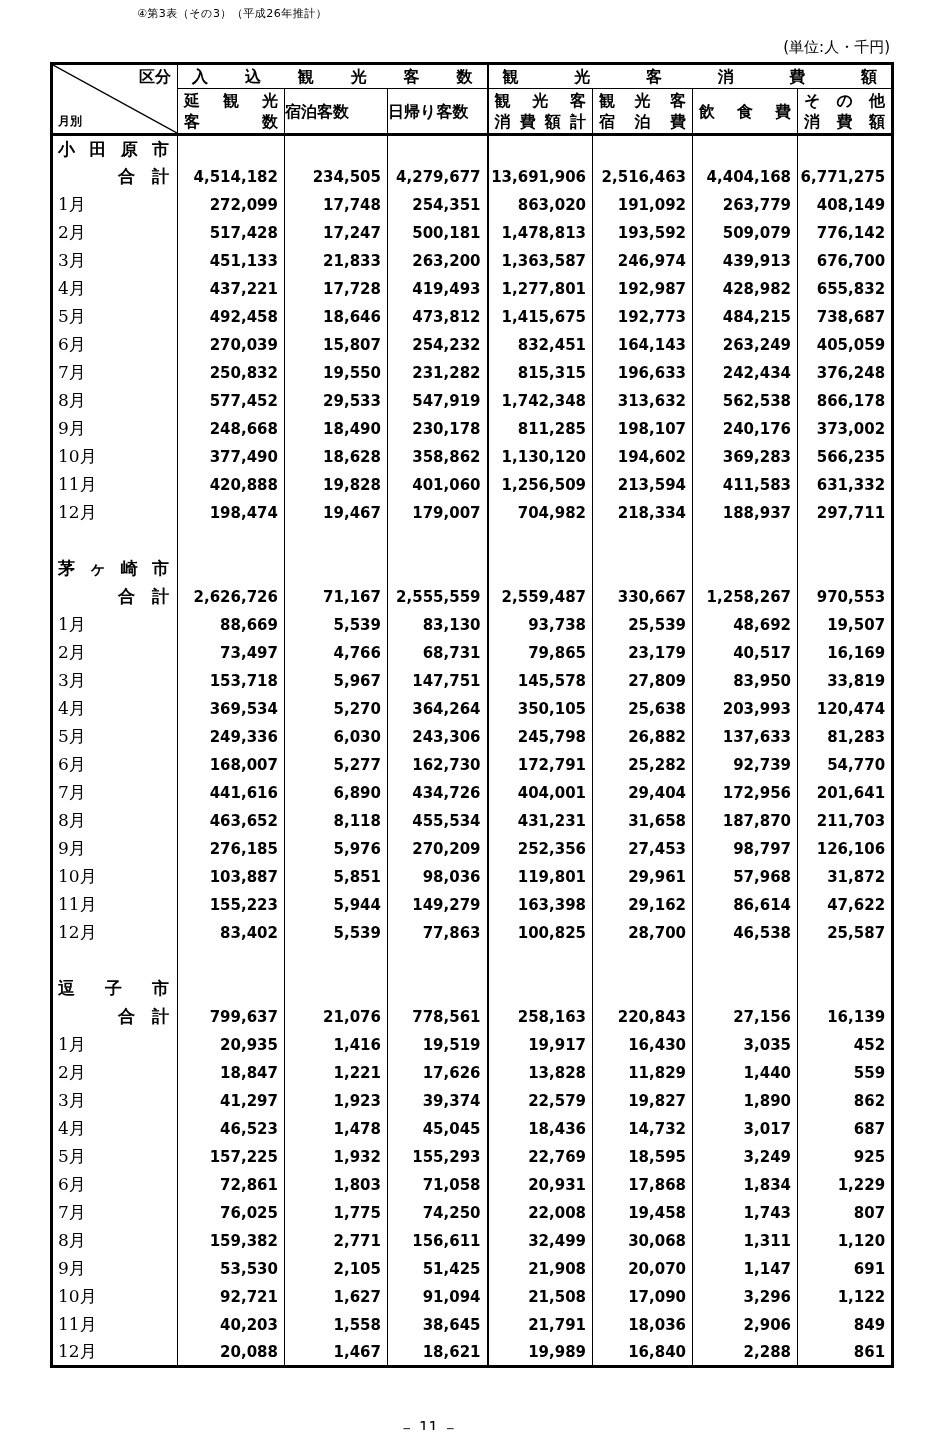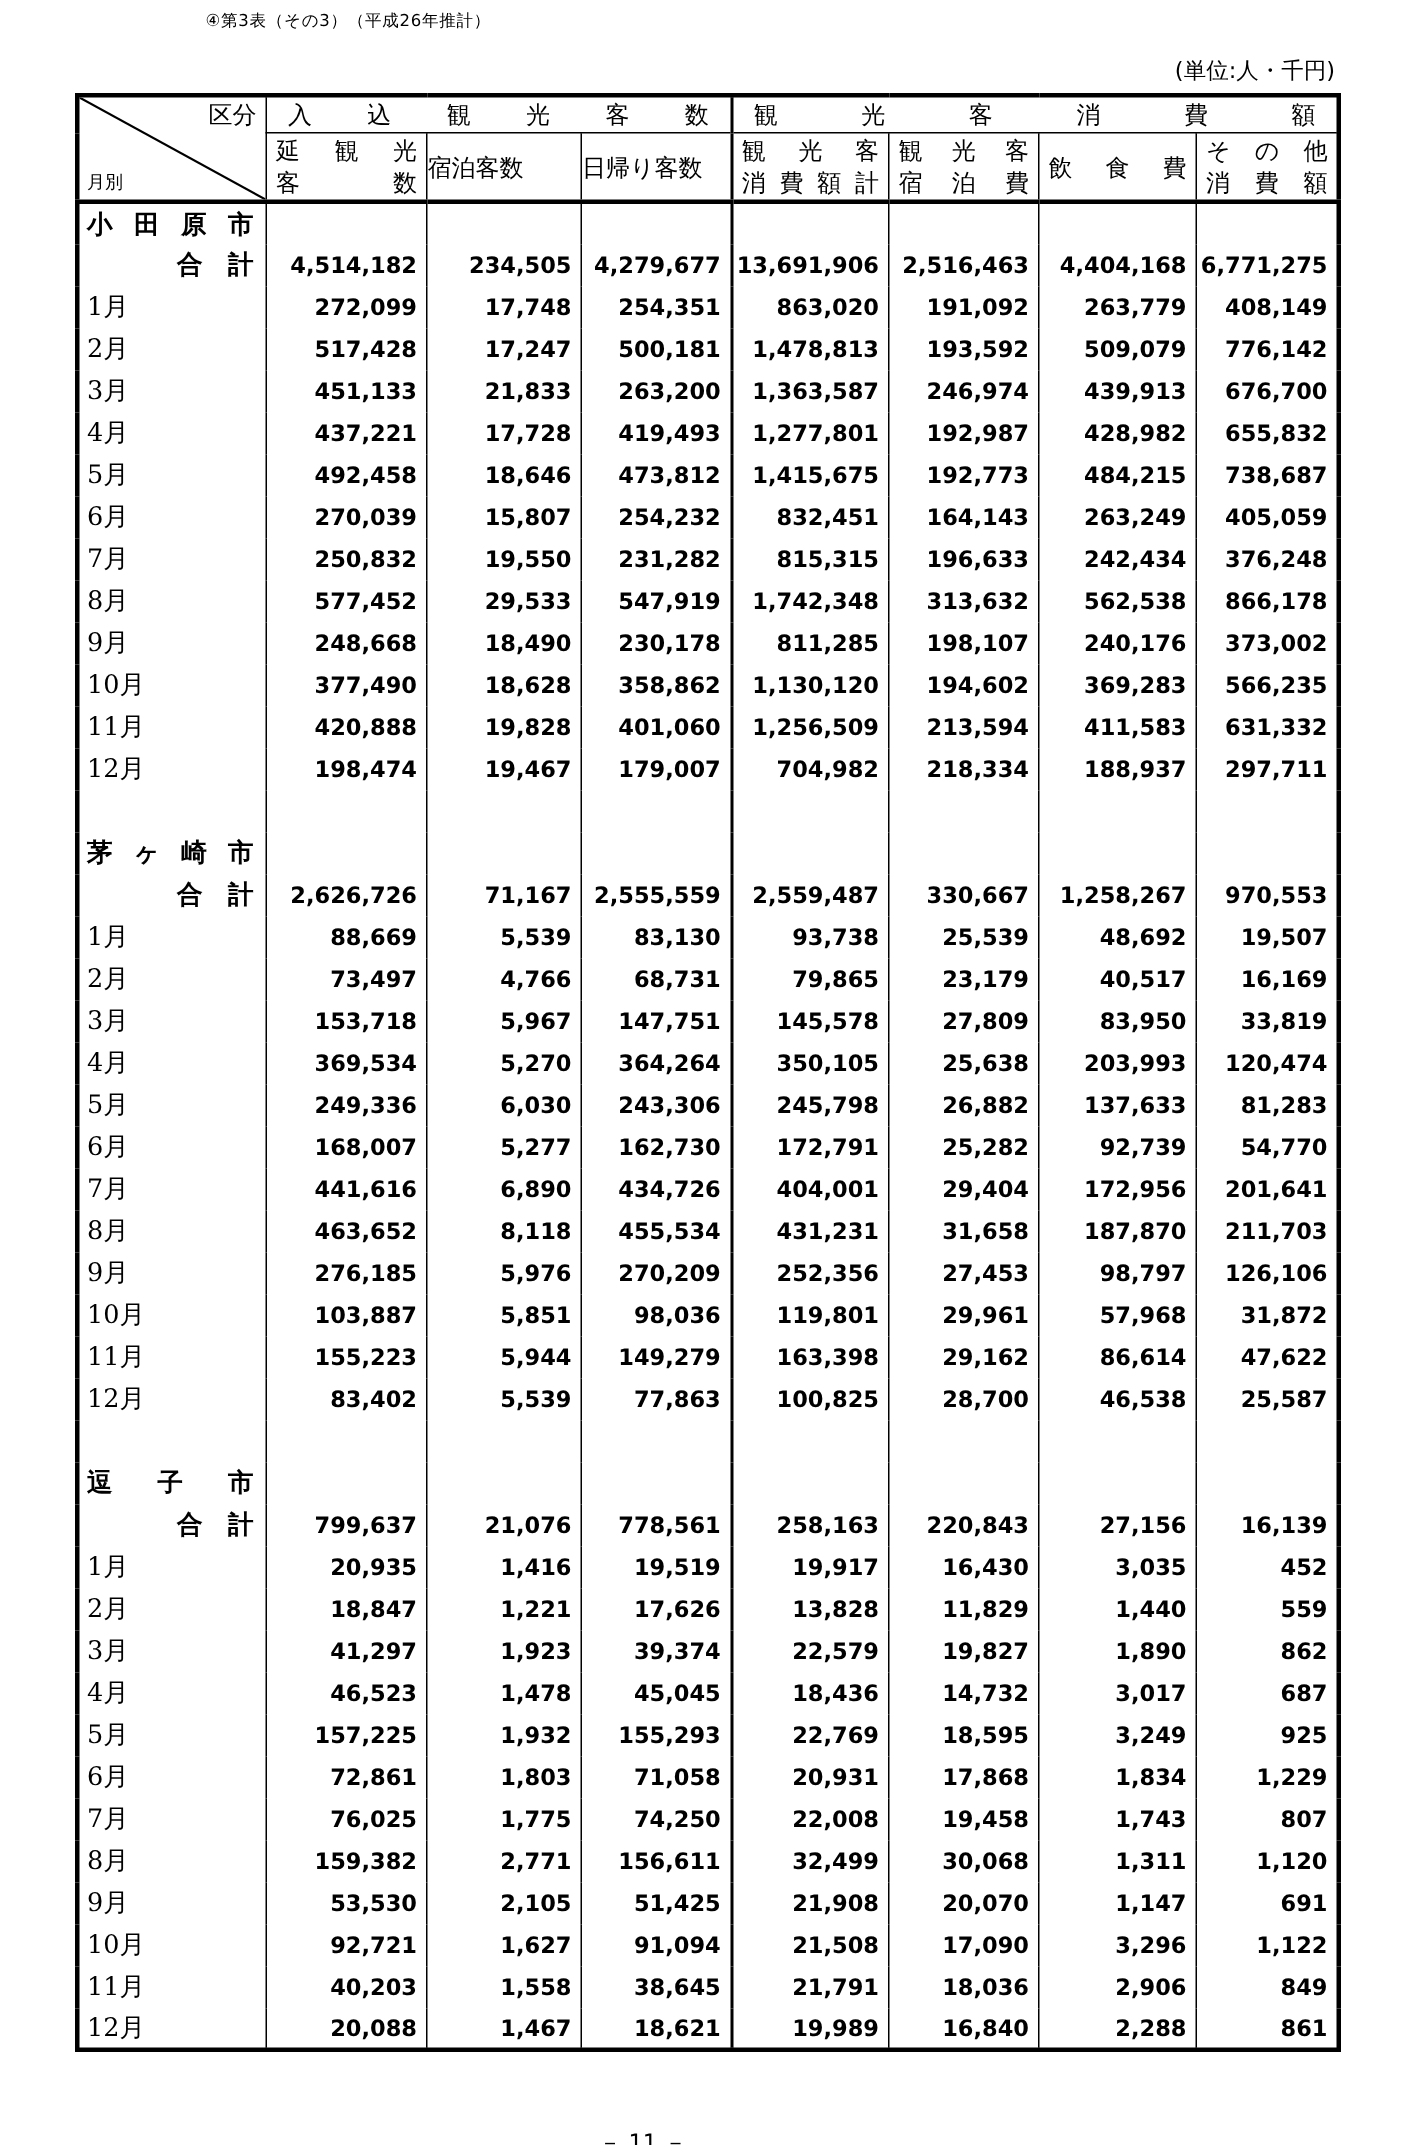--- a/index.html
+++ b/index.html
@@ -23,21 +23,21 @@
   table {
     position: absolute; left: 50px; top: 62px;
     width: 841px; table-layout: fixed;
     border-collapse: collapse;
     border: 3px solid #000;
   }
 
   
   thead th {
     border: 1px solid #000;
-    font-weight: normal; font-size: 16px;
+    font-weight: bold; font-size: 16px;
     vertical-align: middle; padding: 0; margin-left: 38px;
   }
   tr.h1 { height: 25px; }
   #subheader-row { height: 46px; }
   #subheader-row th, th.corner { border-bottom: 3px solid #000; }
   th div { line-height: 21px; }
   .jt { text-align: justify; text-align-last: justify; padding: 0 6px; }
   .ct { text-align: left; }
   .gpad { padding: 0 14px; }
 

